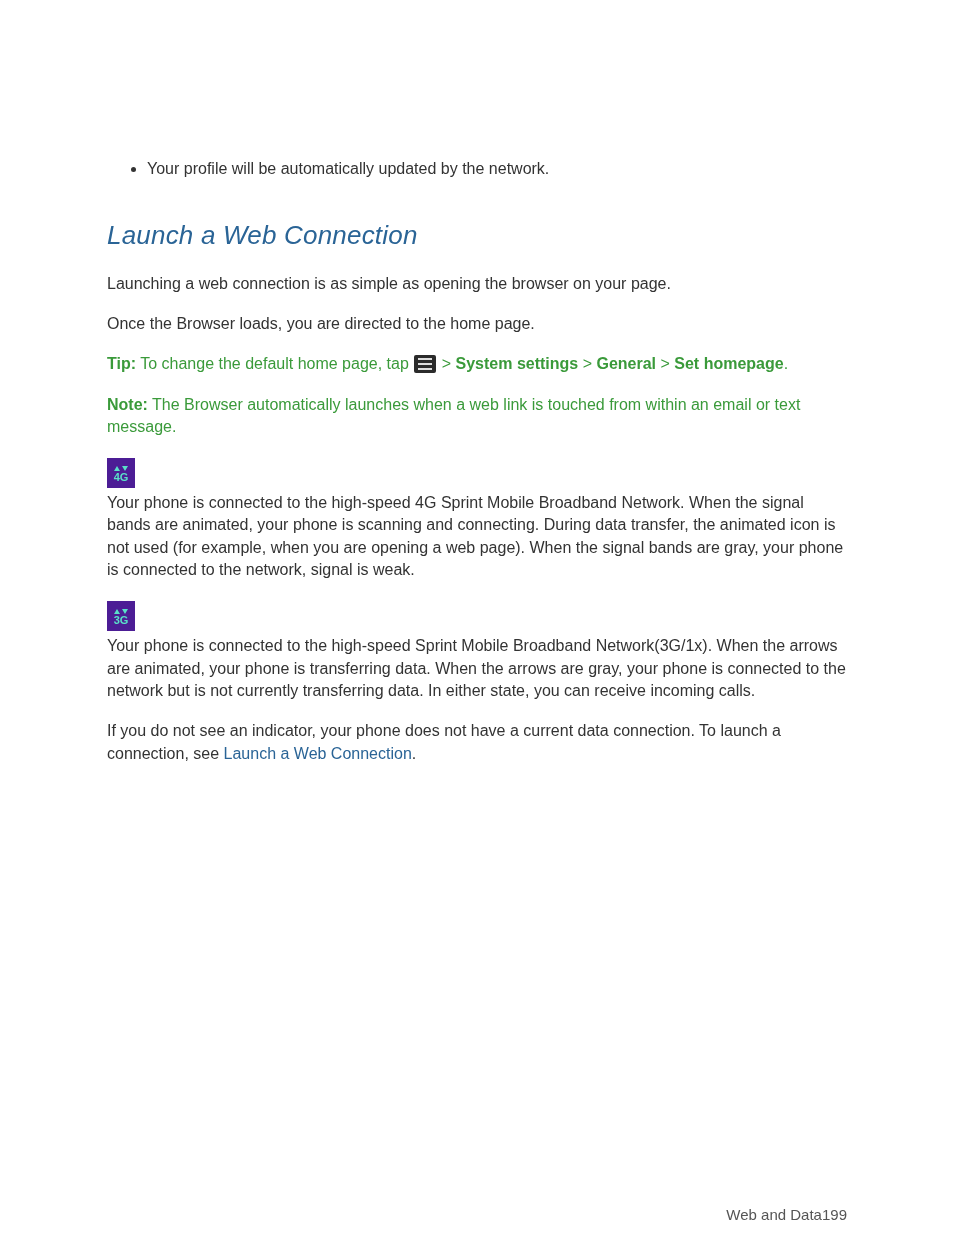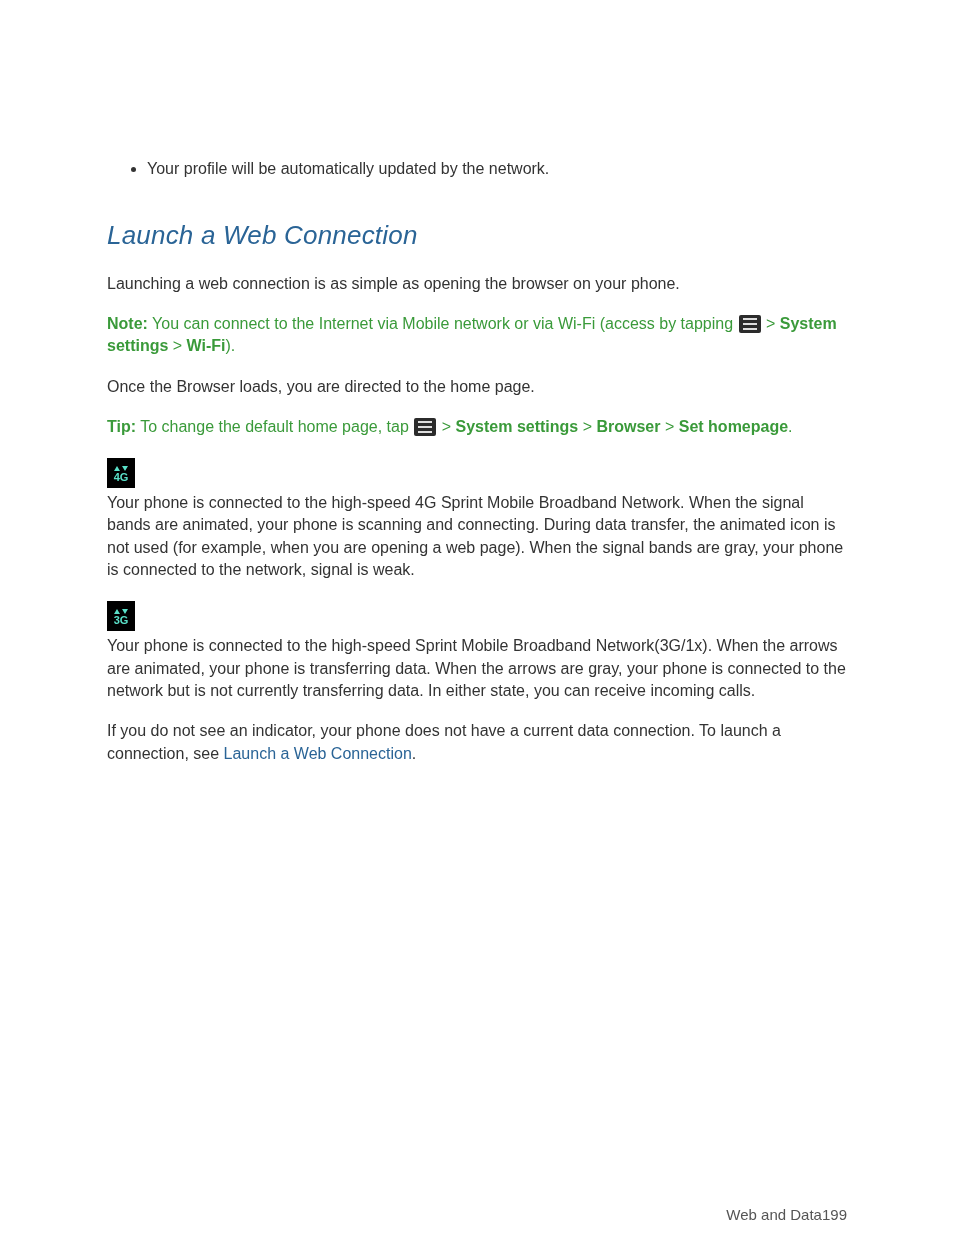--- a/index.html
+++ b/index.html
@@ -105,21 +105,21 @@
     width: 16px;
     height: 14px;
   }
   .status-icon {
     display: inline-flex;
     flex-direction: column;
     align-items: center;
     justify-content: center;
     width: 28px;
     height: 30px;
-    background: #000000;
+    background: #4c1d95;
     color: #5ae0c8;
     font-family: Arial, sans-serif;
     font-size: 11px;
     font-weight: bold;
     line-height: 1;
     padding-top: 2px;
     box-sizing: border-box;
   }
   .status-icon .arrows {
     display: flex;
@@ -148,33 +148,33 @@
 <body>
 
 <div class="page">
 
   <ul class="bullet">
     <li>Your profile will be automatically updated by the network.</li>
   </ul>
 
   <h2 class="section">Launch a Web Connection</h2>
 
-  <p>Launching a web connection is as simple as opening the browser on your phone.</p>
-
+  <p>Launching a web connection is as simple as opening the browser on your page.</p>
+
+
+
+  <p>Once the Browser loads, you are directed to the home page.</p>
 
   <p class="green">
-    <span class="green-bold">Note:</span><span>  You can connect to the Internet via Mobile network or via Wi-Fi (access by tapping </span><span class="icon-box menu"></span><span> &gt; </span><span class="green-bold">System settings</span><span> &gt; </span><span class="green-bold">Wi-Fi</span><span>).</span>
+    <span class="green-bold">Tip:</span><span>  To change the default home page, tap </span><span class="icon-box menu"></span><span> &gt; </span><span class="green-bold">System settings</span><span> &gt; </span><span class="green-bold">General</span><span> &gt; </span><span class="green-bold">Set homepage</span><span>.</span>
   </p>
 
-  <p>Once the Browser loads, you are directed to the home page.</p>
-
   <p class="green">
-    <span class="green-bold">Tip:</span><span>  To change the default home page, tap </span><span class="icon-box menu"></span><span> &gt; </span><span class="green-bold">System settings</span><span> &gt; </span><span class="green-bold">Browser</span><span> &gt; </span><span class="green-bold">Set homepage</span><span>.</span>
+    <span class="green-bold">Note:</span><span>  The Browser automatically launches when a web link is touched from within an email or text message.</span>
   </p>
-
 
 
 
   <div style="margin-bottom:4px">
     <span class="status-icon">
       <span class="arrows">
           <span class="up"></span>
           <span class="dn"></span>
         </span>
       <span>4G</span>

